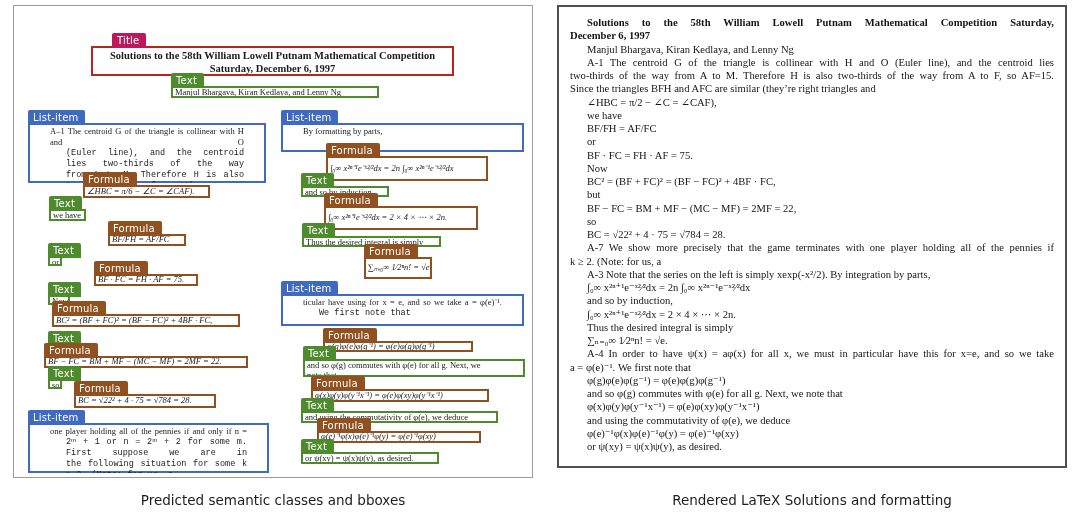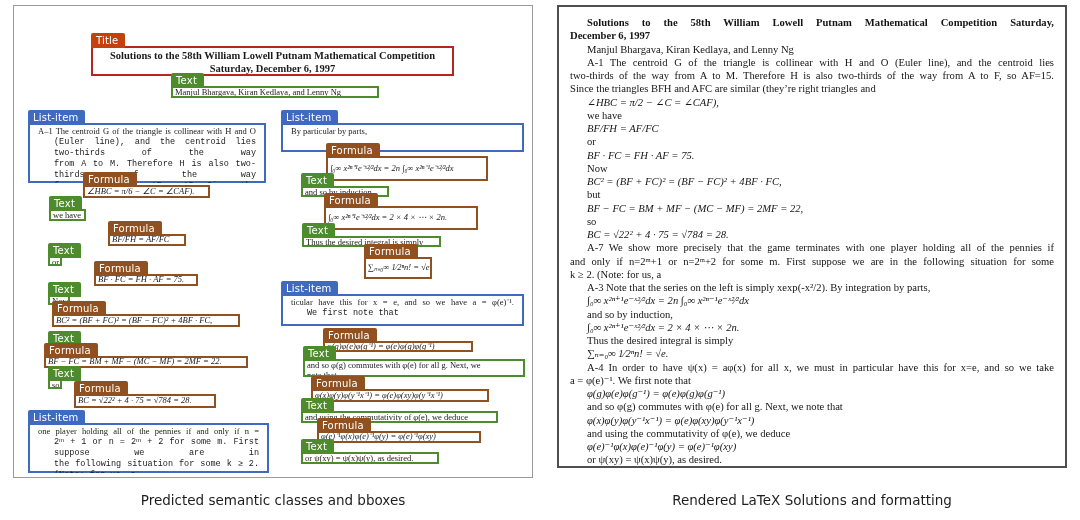--- a/index.html
+++ b/index.html
@@ -11,42 +11,42 @@
                padding:9px 11px 0 11px;overflow:hidden;}
   
   .bbox{position:absolute;border:2px solid;background:#fff;box-sizing:border-box;}
   .tag{position:absolute;left:-2px;top:-15px;height:15px;box-sizing:border-box;color:#fff;
        font:10px/15px "DejaVu Sans",sans-serif;padding:0 7px 0 5px;border-radius:2px 2px 0 0;
        white-space:nowrap;letter-spacing:.2px;}
   .bcontent{height:100%;overflow:hidden;font-family:"Liberation Serif",serif;color:#1b1b1b;}
   .title .bcontent{font-size:10.5px;line-height:13px;font-weight:bold;text-align:center;padding-top:1px;}
   .text .bcontent,.formula .bcontent{font-size:8.5px;line-height:9.5px;white-space:nowrap;padding:0 2px;}
   .formula .bcontent{font-style:italic;display:flex;flex-direction:column;justify-content:center;}
-  .list .bcontent{font-size:8.5px;line-height:11px;padding:1px 8px;}
+  .list .bcontent{font-size:8.5px;line-height:11px;padding:1px 20px;}
   .list .bln{text-align:justify;text-align-last:justify;}
   .list .bln:last-child{text-align-last:left;}
   .list .bln + .bln{margin-left:16px;font-family:Liberation Mono, monospace;}
   
   .rln{font:10.6px/13.25px "Liberation Serif","DejaVu Serif",serif;color:#151515;white-space:nowrap;}
   .rln.ind{padding-left:17px;}
   .rln.bold{font-weight:bold;}
-  .rln.math{font-style:italic;}
+  .rln.math{}
   .rln.just{white-space:normal;text-align:justify;text-align-last:justify;}
   
   .caption{position:absolute;top:491px;text-align:center;font:13.5px/18px "DejaVu Sans",sans-serif;color:#1d1d1d;}
   #cap-left{left:13px;width:520px;}
   #cap-right{left:557px;width:510px;}
 </style>
 </head>
 <body>
 
 <div class="stage">
   <div class="panel" id="left-panel">
       <div class="bbox title" style="left: 77px; top: 40px; width: 363px; height: 30px; border-color: rgb(180, 38, 31);">
-        <div class="tag" style="background: #c2410c;">Title</div>
+        <div class="tag" style="background: #be185d; margin-left: 21px;">Title</div>
         <div class="bcontent">
           <div class="bln">Solutions to the 58th William Lowell Putnam Mathematical Competition</div>
           <div class="bln">Saturday, December 6, 1997</div>
         </div>
       </div>
       <div class="bbox text" style="left: 157px; top: 80px; width: 208px; height: 12px; border-color: rgb(77, 139, 44);">
         <div class="tag" style="background: rgb(77, 139, 44);">Text</div>
         <div class="bcontent">
           <div class="bln">Manjul Bhargava, Kiran Kedlaya, and Lenny Ng</div>
         </div>
@@ -131,21 +131,21 @@
         <div class="tag" style="background: rgb(63, 106, 192);">List-item</div>
         <div class="bcontent">
           <div class="bln">one player holding all of the pennies if and only if n =</div>
           <div class="bln">2ᵐ + 1 or n = 2ᵐ + 2 for some m. First suppose we are in</div>
           <div class="bln">the following situation for some k ≥ 2. (Note: for us, a</div>
         </div>
       </div>
       <div class="bbox list" style="left: 267px; top: 117px; width: 243px; height: 29px; border-color: rgb(63, 106, 192);">
         <div class="tag" style="background: rgb(63, 106, 192);">List-item</div>
         <div class="bcontent">
-          <div class="bln">By particular by parts,</div>
+          <div class="bln">By formatting by parts,</div>
         </div>
       </div>
       <div class="bbox formula" style="left: 312px; top: 150px; width: 162px; height: 25px; border-color: rgb(144, 80, 31);">
         <div class="tag" style="background: rgb(144, 80, 31);">Formula</div>
         <div class="bcontent">
           <div class="bln">∫₀∞ x²ⁿ⁺¹e⁻ˣ²⁄²dx = 2n ∫₀∞ x²ⁿ⁻¹e⁻ˣ²⁄²dx</div>
         </div>
       </div>
       <div class="bbox text" style="left: 287px; top: 180px; width: 88px; height: 11px; border-color: rgb(77, 139, 44);">
         <div class="tag" style="background: rgb(77, 139, 44);">Text</div>
@@ -167,21 +167,21 @@
       </div>
       <div class="bbox formula" style="left: 350px; top: 251px; width: 68px; height: 22px; border-color: rgb(144, 80, 31);">
         <div class="tag" style="background: rgb(144, 80, 31);">Formula</div>
         <div class="bcontent">
           <div class="bln">∑ₙ₌₀∞ 1⁄2ⁿn! = √e.</div>
         </div>
       </div>
       <div class="bbox list" style="left: 267px; top: 288px; width: 243px; height: 32px; border-color: rgb(63, 106, 192);">
         <div class="tag" style="background: rgb(63, 106, 192);">List-item</div>
         <div class="bcontent">
-          <div class="bln">ticular have this for x = e, and so we have a = φ(e)⁻¹.</div>
+          <div class="bln">ticular have using for x = e, and so we take a = φ(e)⁻¹.</div>
           <div class="bln">We first note that</div>
         </div>
       </div>
       <div class="bbox formula" style="left: 309px; top: 335px; width: 150px; height: 11px; border-color: rgb(144, 80, 31);">
         <div class="tag" style="background: rgb(144, 80, 31);">Formula</div>
         <div class="bcontent">
           <div class="bln">φ(g)φ(e)φ(g⁻¹) = φ(e)φ(g)φ(g⁻¹)</div>
         </div>
       </div>
       <div class="bbox text" style="left: 289px; top: 353px; width: 222px; height: 18px; border-color: rgb(77, 139, 44);">
@@ -228,21 +228,20 @@
       <div class="rln ind math">BF/FH = AF/FC</div>
       <div class="rln ind">or</div>
       <div class="rln ind math">BF · FC = FH · AF = 75.</div>
       <div class="rln ind">Now</div>
       <div class="rln ind math">BC² = (BF + FC)² = (BF − FC)² + 4BF · FC,</div>
       <div class="rln ind">but</div>
       <div class="rln ind math">BF − FC = BM + MF − (MC − MF) = 2MF = 22,</div>
       <div class="rln ind">so</div>
       <div class="rln ind math">BC = √22² + 4 · 75 = √784 = 28.</div>
       <div class="rln ind just">A-7 We show more precisely that the game terminates with one player holding all of the pennies if</div>
-      <div class="rln just">and only if n=2ᵐ+1 or n=2ᵐ+2 for some m. First suppose we are in the following situation for some</div>
       <div class="rln">k ≥ 2. (Note: for us, a</div>
       <div class="rln ind">A-3 Note that the series on the left is simply xexp(-x²/2). By integration by parts,</div>
       <div class="rln ind math">∫₀∞ x²ⁿ⁺¹e⁻ˣ²⁄²dx = 2n ∫₀∞ x²ⁿ⁻¹e⁻ˣ²⁄²dx</div>
       <div class="rln ind">and so by induction,</div>
       <div class="rln ind math">∫₀∞ x²ⁿ⁺¹e⁻ˣ²⁄²dx = 2 × 4 × ⋯ × 2n.</div>
       <div class="rln ind">Thus the desired integral is simply</div>
       <div class="rln ind math">∑ₙ₌₀∞ 1⁄2ⁿn! = √e.</div>
       <div class="rln ind just">A-4 In order to have ψ(x) = aφ(x) for all x, we must in particular have this for x=e, and so we take</div>
       <div class="rln">a = φ(e)⁻¹. We first note that</div>
       <div class="rln ind math">φ(g)φ(e)φ(g⁻¹) = φ(e)φ(g)φ(g⁻¹)</div>

